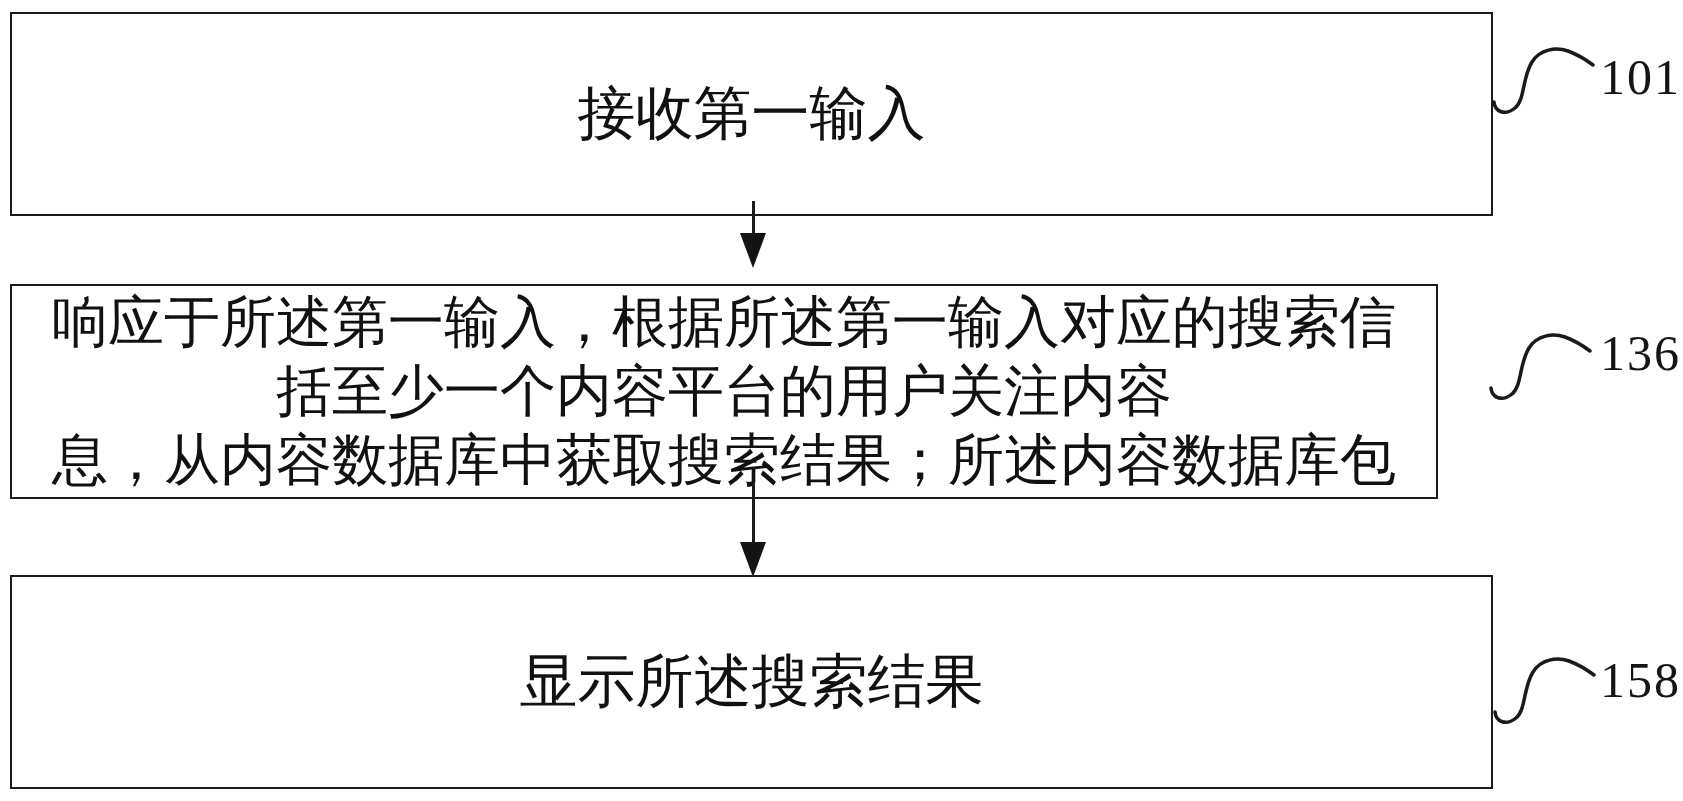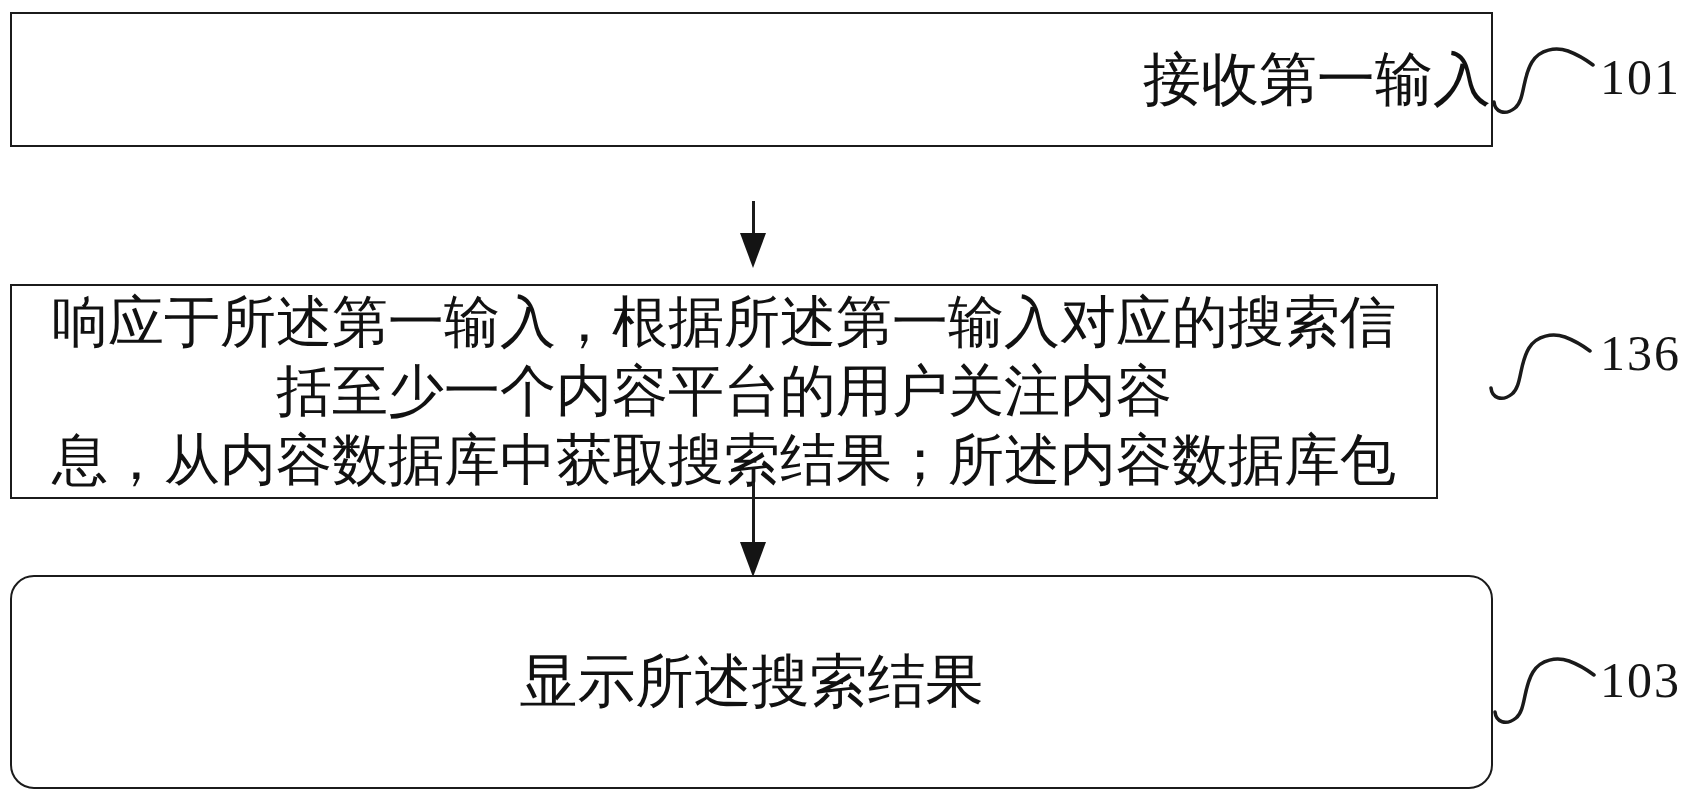--- a/index.html
+++ b/index.html
@@ -18,23 +18,23 @@
   .flow-box {
     position: absolute;
     box-sizing: border-box;
     border: 2px solid #1b1b1b;
     background: #ffffff;
     display: flex;
     flex-direction: column;
     align-items: center;
     justify-content: center;
   }
-  .box-1 { left: 10px;  top: 12px;  width: 1483px; height: 135px; align-items: flex-end; }
+  .box-1 { left: 10px;  top: 12px;  width: 1483px; height: 204px; }
   .box-2 { left: 10px;  top: 284px; width: 1428px; height: 215px; }
-  .box-3 { left: 10px;  top: 575px; width: 1483px; height: 214px; border-radius: 24px; }
+  .box-3 { left: 10px;  top: 575px; width: 1483px; height: 214px; }
 
   .step-text {
     color: #111111;
     text-align: center;
     white-space: nowrap;
   }
   .text-lg { font-size: 58px; line-height: 70px; }
   .text-md { font-size: 56px; line-height: 69px; }
 
   .connector-line {
@@ -105,15 +105,15 @@
   </svg>
   <svg class="leader leader-102" viewBox="0 0 105 72">
     <path d="M 2 56 C 3 66, 13 70, 23 62 C 33 54, 30 32, 40 16 C 48 3, 64 1, 76 5 C 84 8, 93 13, 101 19" fill="none" stroke="#1a1a1a" stroke-width="3.5" stroke-linecap="round"></path>
   </svg>
   <svg class="leader leader-103" viewBox="0 0 105 72">
     <path d="M 2 56 C 3 66, 13 70, 23 62 C 33 54, 30 32, 40 16 C 48 3, 64 1, 76 5 C 84 8, 93 13, 101 19" fill="none" stroke="#1a1a1a" stroke-width="3.5" stroke-linecap="round"></path>
   </svg>
 
   <div class="ref-label ref-101">101</div>
   <div class="ref-label ref-102">136</div>
-  <div class="ref-label ref-103">103</div>
+  <div class="ref-label ref-103">158</div>
 
 </div>
 
 </body></html>

